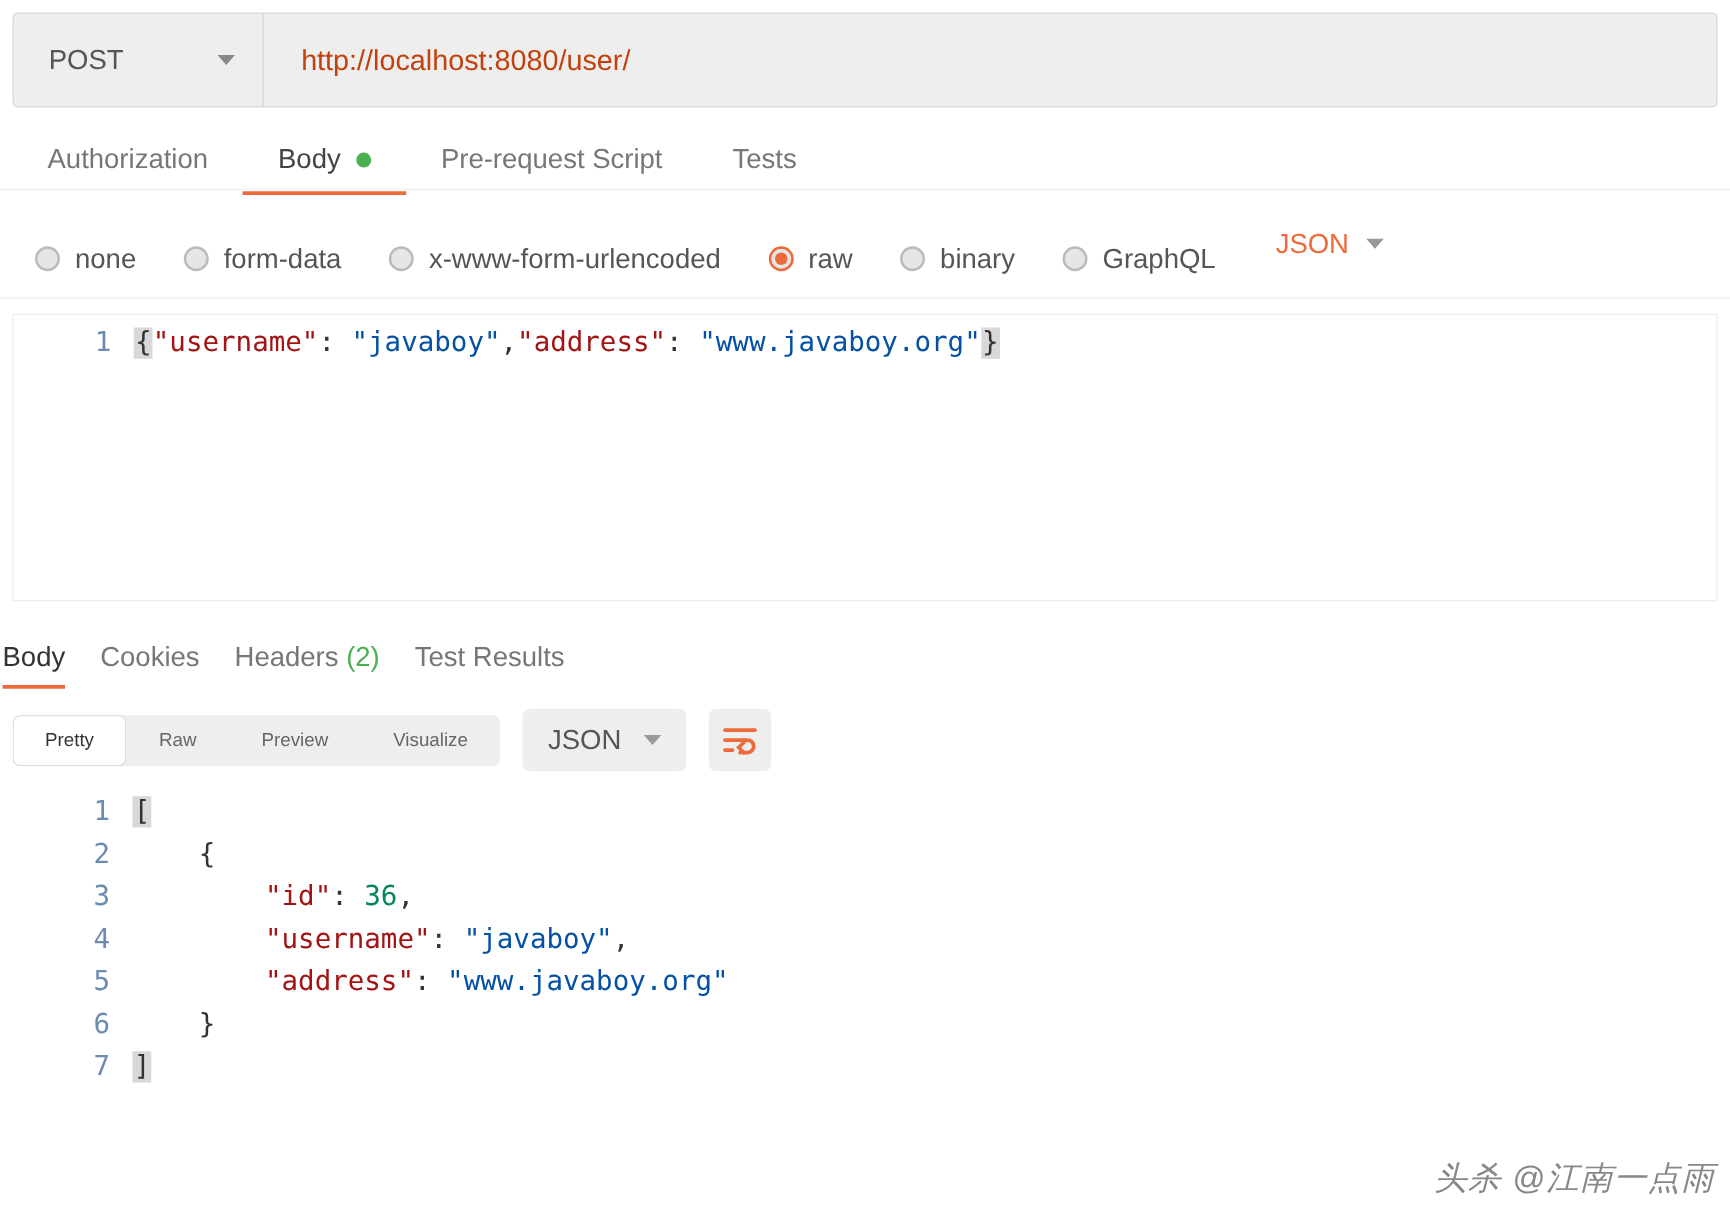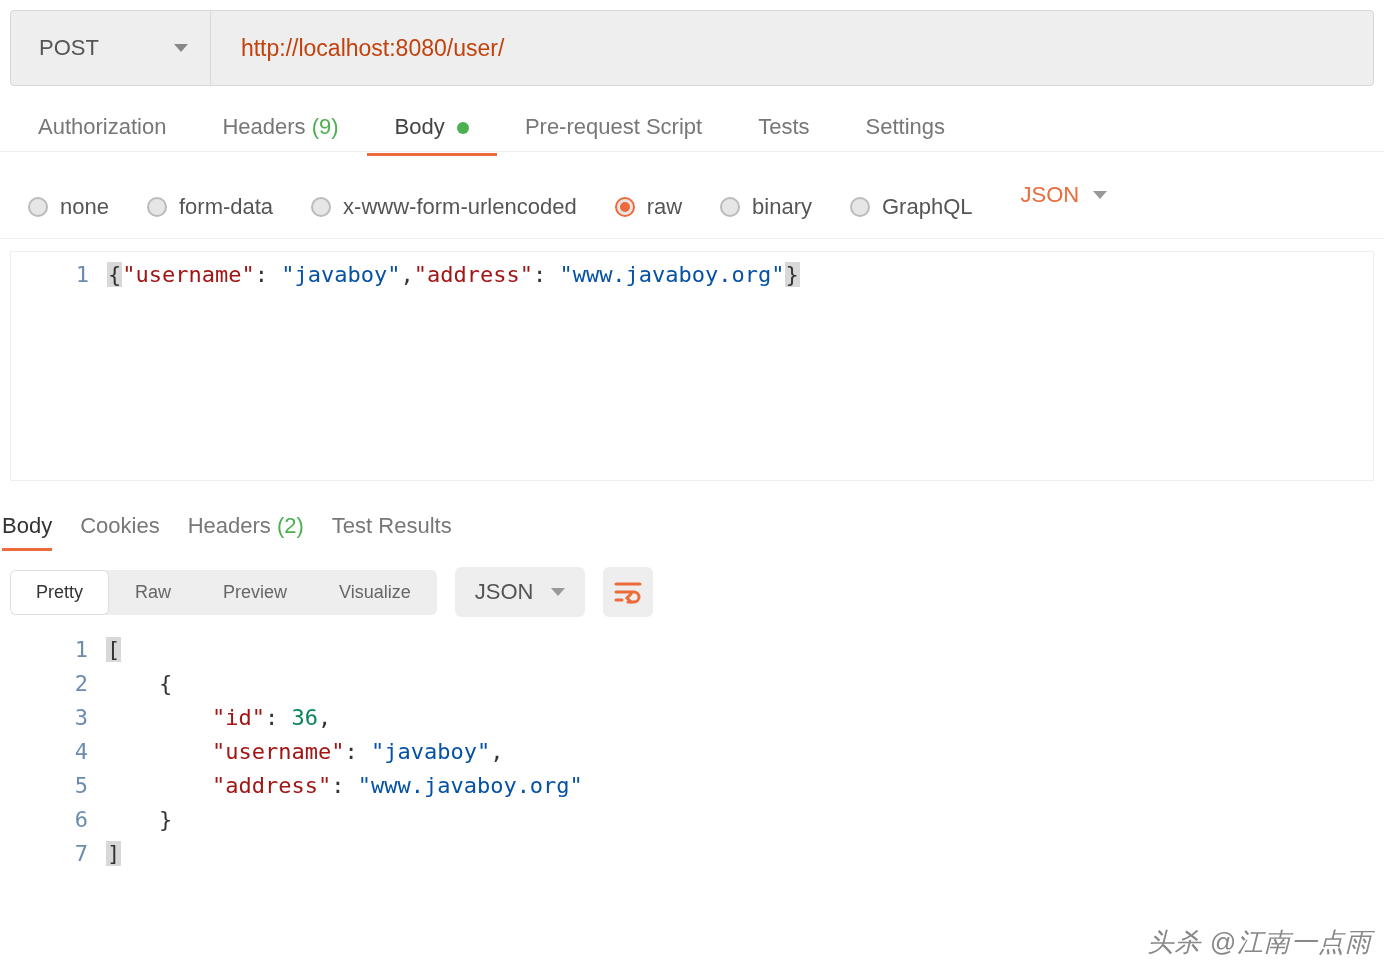--- a/index.html
+++ b/index.html
@@ -36,21 +36,21 @@
 .hl-punct { color: #333; }
 .hl-num { color: #098658; }
 
 .response-tabs { display: flex; align-items: baseline; padding: 26px 10px 0 2px; gap: 28px; }
 .rtab { font-size: 22px; color: #777; padding: 6px 0 10px 0; cursor: pointer; position: relative; }
 .rtab.active { color: #333; }
 .rtab.active::after { content: ""; position: absolute; left: 0; right: 0; bottom: -2px; height: 3px; background: #ed6b3b; }
 
 .toolbar { display: flex; align-items: center; gap: 18px; padding: 18px 10px 8px 10px; }
 .seg-group { display: flex; background: #eee; border-radius: 6px; overflow: hidden; }
-.seg { padding: 12px 26px; font-size: 18px; color: #666; cursor: pointer; }
+.seg { padding: 12px 26px; font-size: 15px; color: #666; cursor: pointer; }
 .seg.active { background: #fff; color: #333; box-shadow: inset 0 0 0 1px #ddd; border-radius: 6px; }
 .select-box { display: flex; align-items: center; gap: 18px; background: #eee; border-radius: 6px; padding: 12px 20px; font-size: 22px; color: #555; cursor: pointer; }
 .icon-btn { width: 50px; height: 50px; background: #eee; border-radius: 6px; display: flex; align-items: center; justify-content: center; cursor: pointer; }
 .wrap-icon { color: #ed6b3b; font-size: 26px; font-weight: bold; }
 
 .resp-editor { display: flex; margin: 4px 10px 0 10px; font-family: Menlo, Consolas, monospace; font-size: 22px; }
 .resp-gutter { width: 96px; text-align: right; color: #6b8caf; padding: 4px 18px 0 0; line-height: 34px; }
 .resp-code { flex: 1; padding: 4px 0 0 0; line-height: 34px; }
 .resp-code .line { white-space: pre; }
 
@@ -64,31 +64,26 @@
     <span class="method-text">POST</span>
     <span class="caret-down"></span>
   </div>
   <div class="url-input">
     <span>http://localhost:8080/user/</span>
   </div>
 </div>
 
 <div class="tabs-row">
   <div class="tab">Authorization</div>
-  <div class="tab">
-    <span>Headers</span>
-    <span class="count">(9)</span>
-  </div>
   <div class="tab active">
     <span>Body</span>
     <span class="dot-green"></span>
   </div>
   <div class="tab">Pre-request Script</div>
   <div class="tab">Tests</div>
-  <div class="tab">Settings</div>
 </div>
 
 <div class="body-types">
   <div class="radio-opt">
       <span class="radio-circle"></span>
       <span>none</span>
     </div>
   <div class="radio-opt">
       <span class="radio-circle"></span>
       <span>form-data</span>

